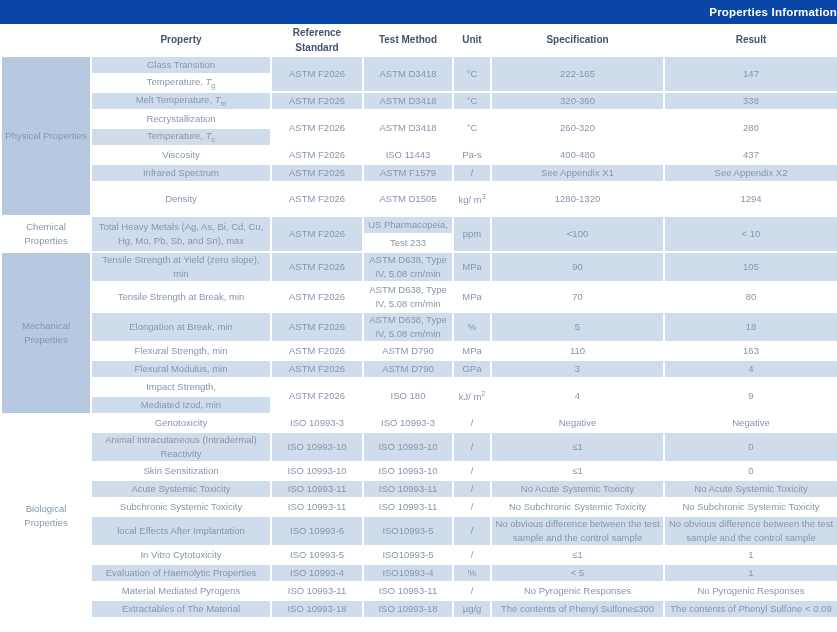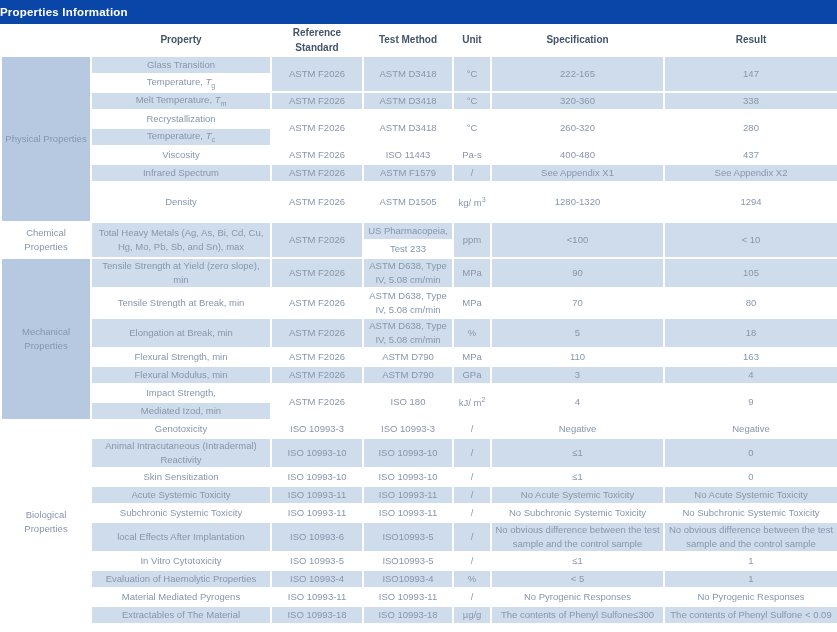--- a/index.html
+++ b/index.html
@@ -1,18 +1,18 @@
 <!DOCTYPE html>
 <html><head>
 <meta charset="utf-8">
 <style>
   html,body{margin:0;padding:0;background:#fff;}
   body{width:837px;height:632px;overflow:hidden;font-family:"Liberation Sans",sans-serif;}
   .page{width:837px;height:632px;background:#fff;}
-  .title-bar{height:24px;background:#0a46a8;color:#fff;display:flex;align-items:center;justify-content:flex-start;
+  .title-bar{height:24px;background:#0a46a8;color:#fff;display:flex;align-items:center;justify-content:flex-end;
     font-size:11.5px;font-weight:bold;letter-spacing:.2px;}
   table{border-collapse:collapse;table-layout:fixed;width:837px;}
   col.c-group{width:90px;} col.c-prop{width:180px;} col.c-ref{width:92px;} col.c-method{width:90px;}
   col.c-unit{width:38px;} col.c-spec{width:173px;} col.c-result{width:174px;}
   th,td{border:2px solid #fff;text-align:center;vertical-align:middle;padding:0 3px;
     font-size:9.5px;line-height:1.45;overflow:hidden;}
   thead tr{height:22px;}
   th{color:#44546a;font-weight:bold;background:#fff;font-size:10px;}
   td{color:#8796ac;}
   td.shade{background:#cfdceb;}
@@ -92,21 +92,21 @@
           <td class="plain">437</td>
         </tr>
         <tr>
           <td class="shade">Infrared Spectrum</td>
           <td class="shade">ASTM F2026</td>
           <td class="shade">ASTM F1579</td>
           <td class="shade">/</td>
           <td class="shade">See Appendix X1</td>
           <td class="shade">See Appendix X2</td>
         </tr>
-        <tr style="height: 40px;">
+        <tr style="height: 34px;">
           <td class="plain">Density</td>
           <td class="plain">ASTM F2026</td>
           <td class="plain">ASTM D1505</td>
           <td class="plain">kg/ m<sup>3</sup></td>
           <td class="plain">1280-1320</td>
           <td class="plain">1294</td>
         </tr>
         <tr>
           <td class="gwhite" rowspan="2">Chemical Properties</td>
           <td class="shade" rowspan="2">Total Heavy Metals (Ag, As, Bi, Cd, Cu, Hg, Mo, Pb, Sb, and Sn), max</td>

